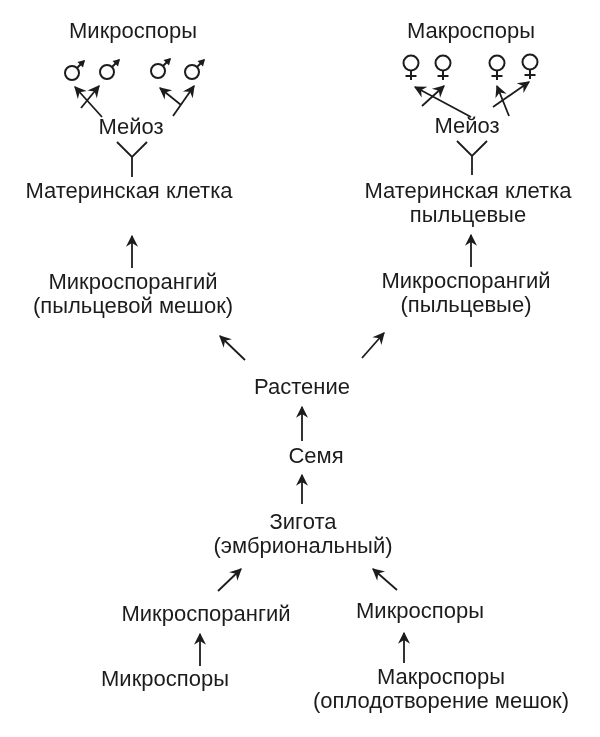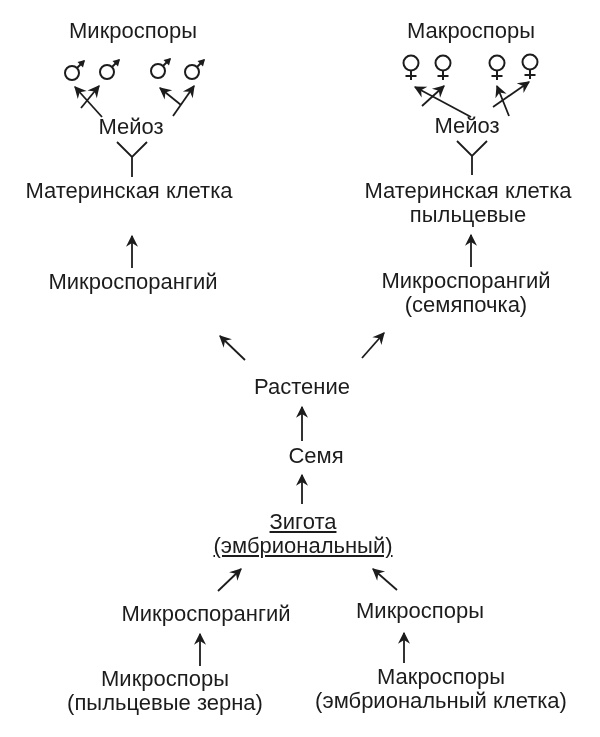--- a/index.html
+++ b/index.html
@@ -127,39 +127,39 @@
   <div class="label" style="left:129px; top:179px;">
     <span>Материнская клетка</span><br>
   </div>
   <div class="label" style="left:468px; top:179px;">
     <span>Материнская клетка</span><br>
     <span>пыльцевые</span>
   </div>
 
   <div class="label" style="left:133px; top:270px;">
     <span>Микроспорангий</span><br>
+    <span>(пыльцевой мешок)</span>
   </div>
   <div class="label" style="left:466px; top:269px;">
     <span>Микроспорангий</span><br>
-    <span>(семяпочка)</span>
+    <span>(пыльцевые)</span>
   </div>
 
   <div class="label" style="left:302px; top:375px;">Растение</div>
   <div class="label" style="left:316px; top:444px;">Семя</div>
 
-  <div class="label" style="left:303px; top:510px;text-decoration:underline;">
+  <div class="label" style="left:303px; top:510px;">
     <span>Зигота</span><br>
     <span>(эмбриональный)</span>
   </div>
 
   <div class="label" style="left:206px; top:602px;">Микроспорангий</div>
   <div class="label" style="left:420px; top:599px;">Микроспоры</div>
 
   <div class="label" style="left:165px; top:667px;">
     <span>Микроспоры</span><br>
-    <span>(пыльцевые зерна)</span>
   </div>
   <div class="label" style="left:441px; top:665px;">
     <span>Макроспоры</span><br>
-    <span>(эмбриональный клетка)</span>
+    <span>(оплодотворение мешок)</span>
   </div>
 
 </div>
 
 </body></html>

